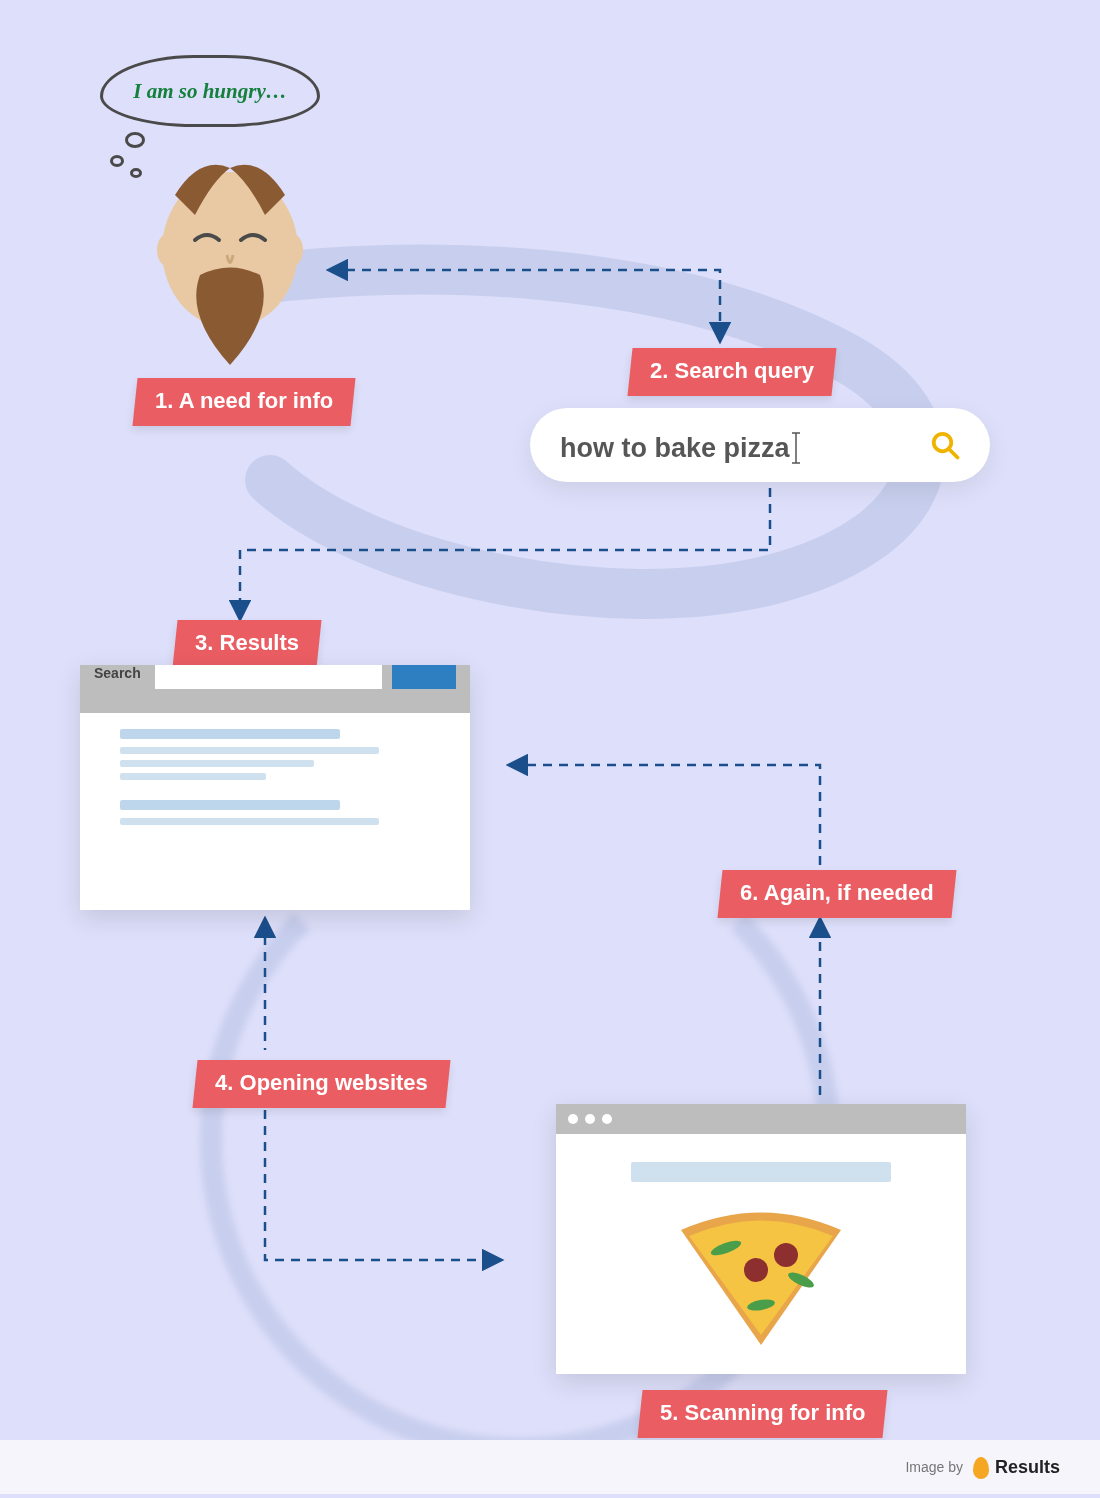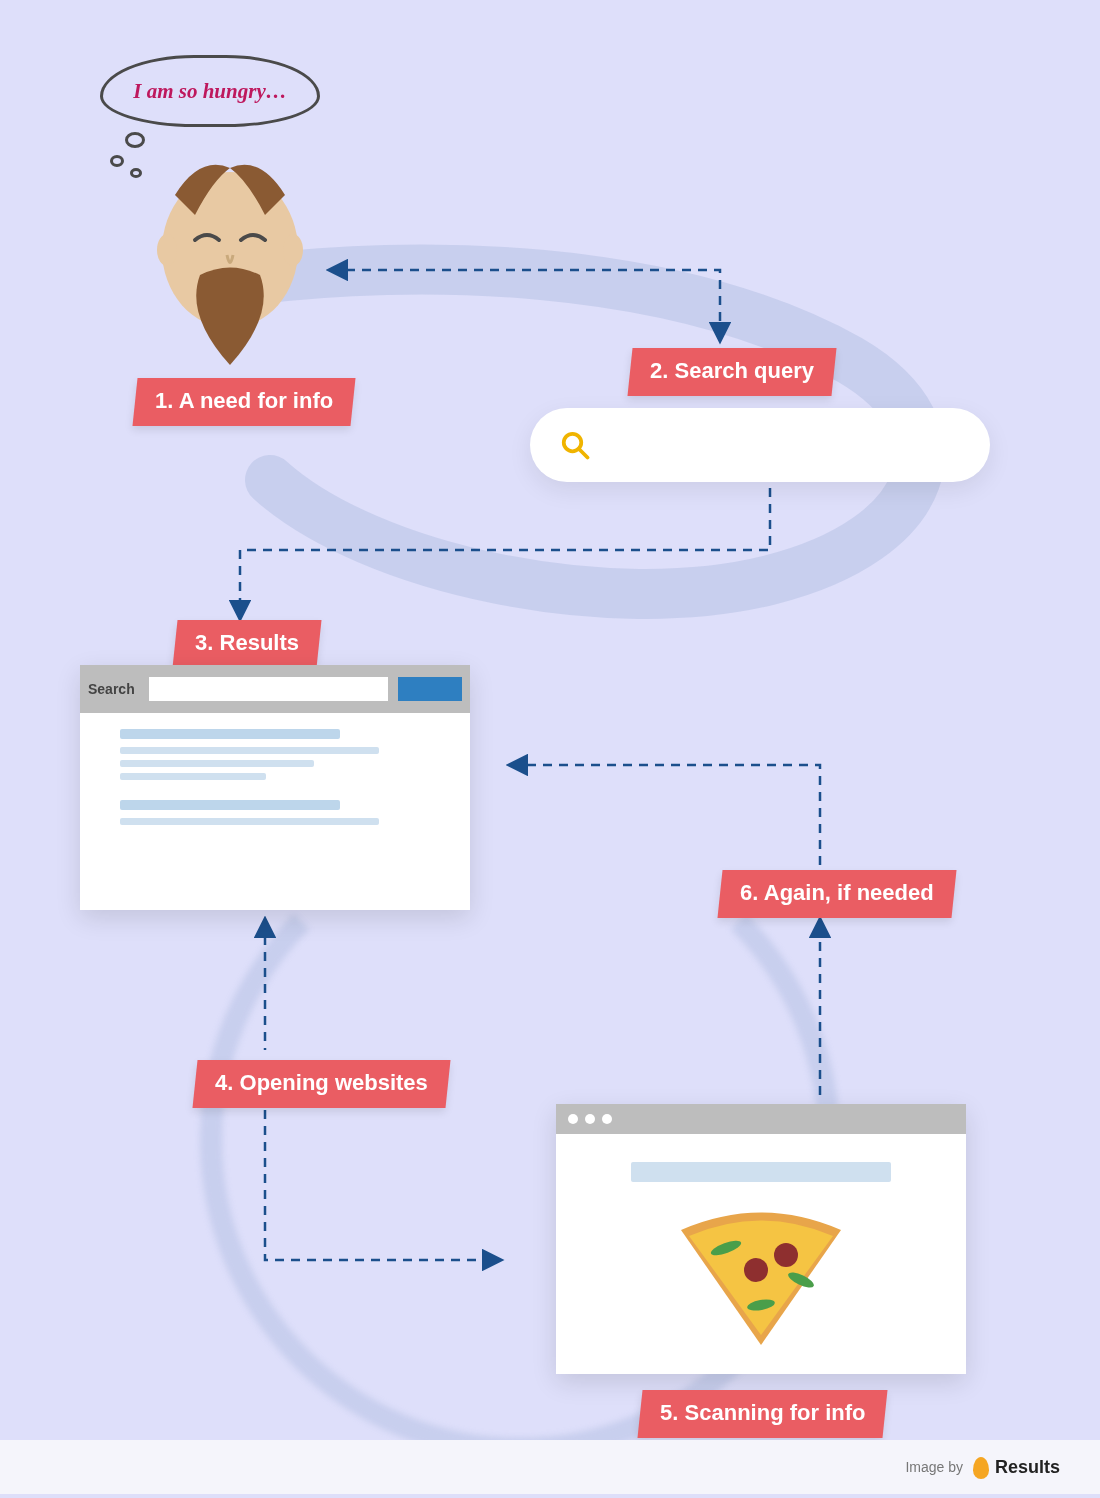--- a/index.html
+++ b/index.html
@@ -50,21 +50,21 @@
     width: 220px;
     height: 72px;
     border: 3px solid #4a4a4a;
     border-radius: 60% 60% 60% 60% / 80% 80% 60% 60%;
     background: #dedffa;
     text-align: center;
     font-family: Georgia, 'Times New Roman', serif;
     font-style: italic;
     font-weight: 600;
     font-size: 21px;
-    color: #be185d;
+    color: #15803d;
     line-height: 66px;
   }
   .bubble-small {
     position: absolute;
     border: 3px solid #4a4a4a;
     border-radius: 50%;
   }
   .b1 { width: 20px; height: 16px; left: 125px; top: 132px; }
   .b2 { width: 14px; height: 12px; left: 110px; top: 155px; }
   .b3 { width: 12px; height: 10px; left: 130px; top: 168px; }
@@ -100,22 +100,21 @@
     position: absolute;
     left: 80px; top: 665px;
     width: 390px; height: 245px;
     background: #fff;
     box-shadow: 0 8px 24px rgba(0,0,0,0.12);
   }
   .serp-bar {
     height: 48px;
     background: #bdbdbd;
     display: flex;
-    align-items: center;
-    padding: 0 8px;
+    padding: 0 14px;
     gap: 10px;
   }
   .serp-bar .lbl { font-size: 14px; font-weight: 700; color: #444; margin-right: 4px; }
   .serp-bar .field { flex:1; height: 24px; background:#fff; }
   .serp-bar .go { width: 64px; height: 24px; background:#2e7fc1; }
   .serp-body { padding: 16px 26px 16px 40px; }
   .serp-result { margin-bottom: 20px; }
   .serp-result .title { height: 10px; background:#bdd6eb; width: 68%; margin-bottom:8px; border-radius:2px; }
   .serp-result .line { height: 7px; background:#cea; background:#cfe0ef; margin-bottom:6px; border-radius:2px; }
   .serp-result .line.a{width:80%} .serp-result .line.b{width:60%} .serp-result .line.c{width:45%}
@@ -207,20 +206,25 @@
 
   <div class="tag" style="left:135px; top:378px;">
     <span>1. A need for info</span>
   </div>
 
   <div class="tag" style="left:630px; top:348px;">
     <span>2. Search query</span>
   </div>
 
   <div class="search-pill">
+    <span class="query">
+      <span>how to bake pizza</span><svg class="caret" style="overflow:visible" width="12" height="30">
+          <path d="M2 0 h8 M6 0 v30 M2 30 h8" stroke="#565656" stroke-width="1.5" fill="none"></path>
+        </svg>
+    </span>
     <svg class="mag" viewBox="0 0 24 24">
       <circle cx="10" cy="10" r="7" fill="none" stroke="#f0b400" stroke-width="3"></circle>
       <line x1="15" y1="15" x2="22" y2="22" stroke="#f0b400" stroke-width="3" stroke-linecap="round"></line>
     </svg>
   </div>
 
   <div class="tag" style="left:175px; top:620px;">
     <span>3. Results</span>
   </div>
 

